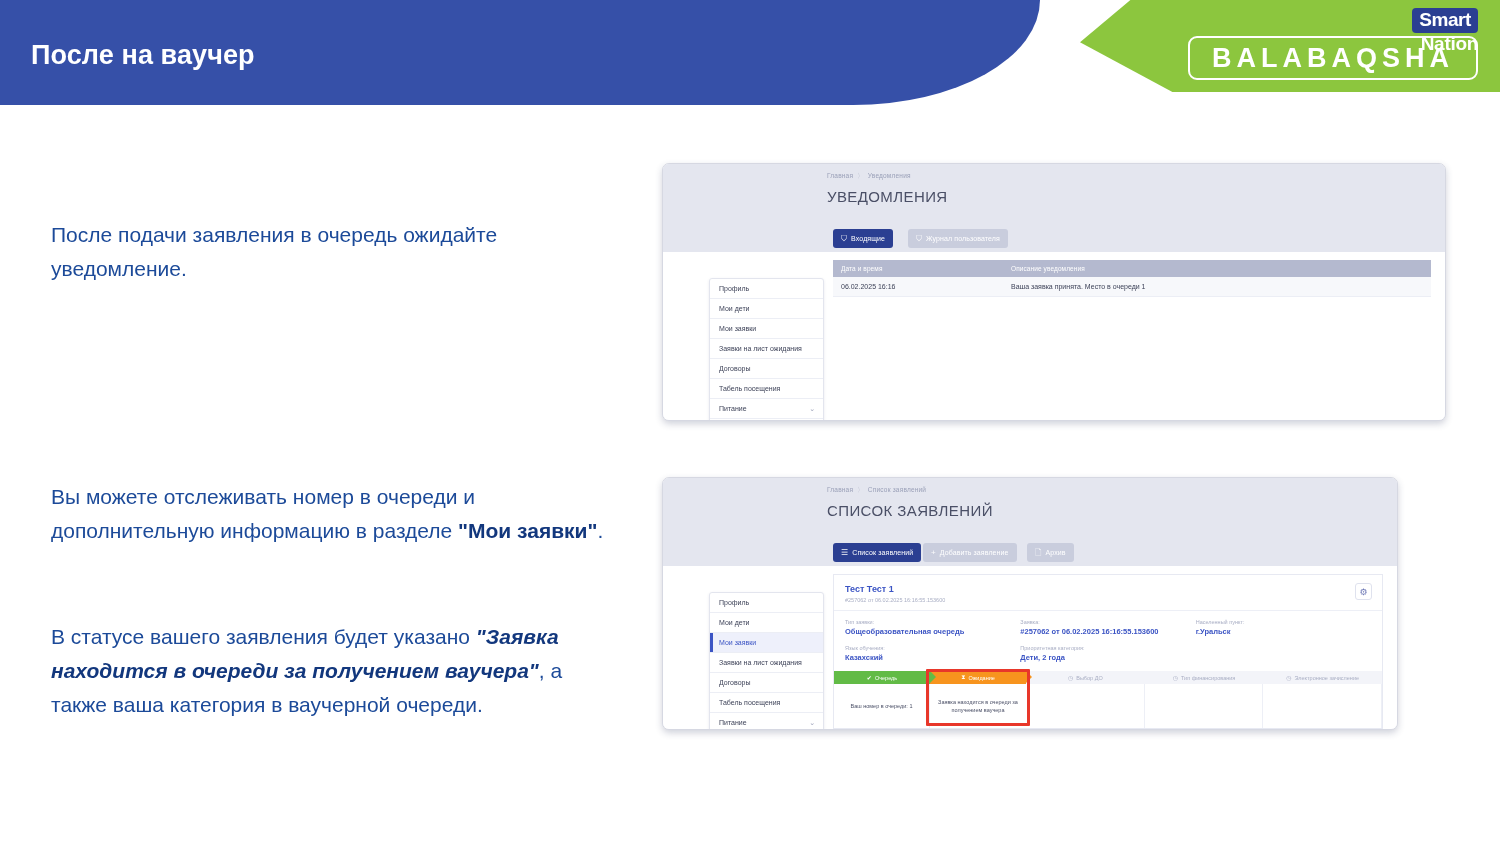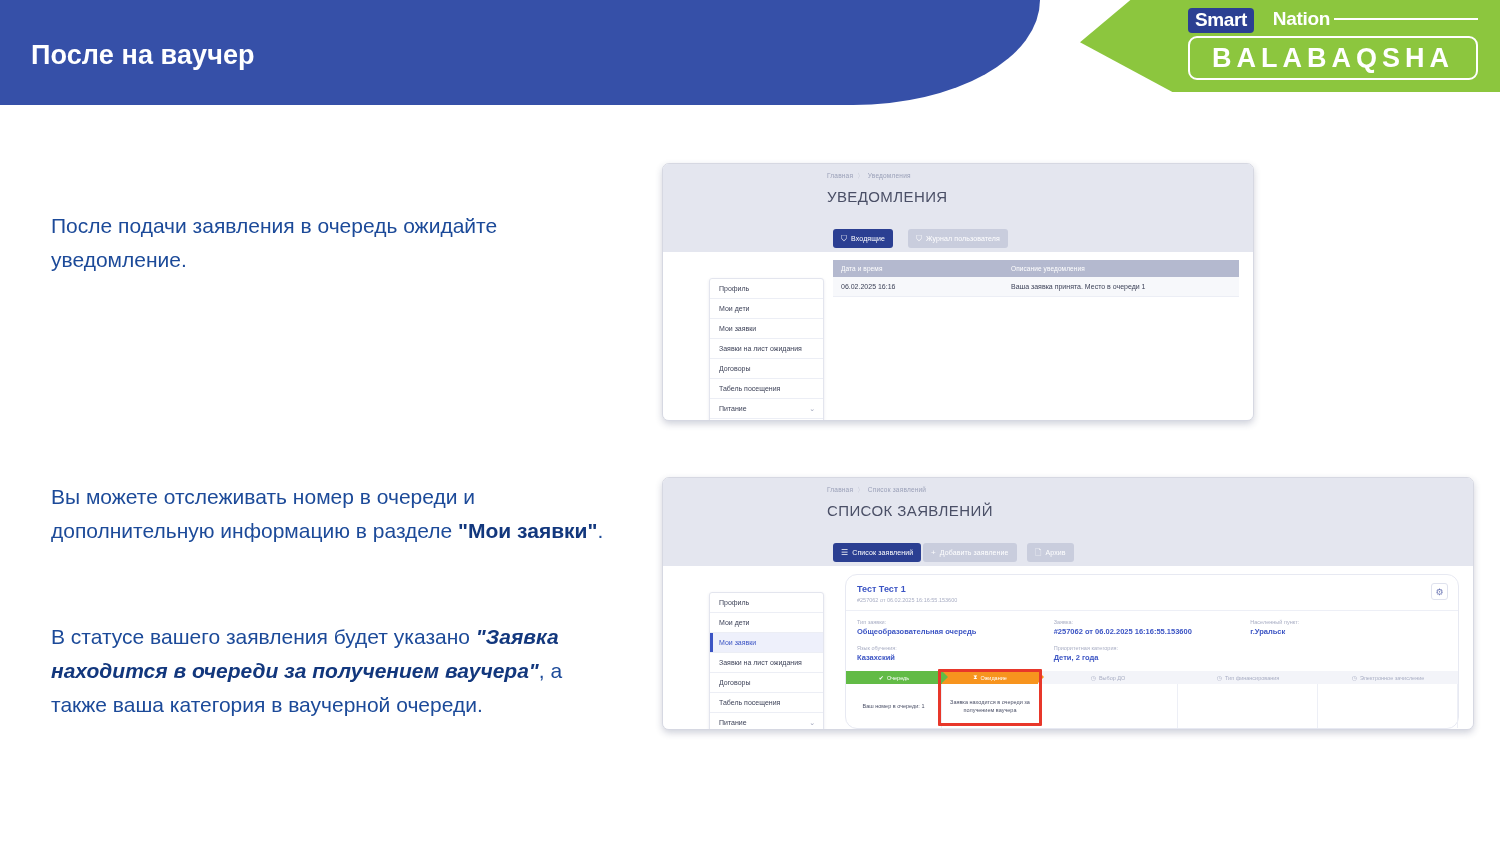--- a/index.html
+++ b/index.html
@@ -22,21 +22,21 @@
     position:absolute; left:0; top:0; width:1040px; height:105px;
     background:#3650a8;
     border-bottom-right-radius: 210px 118px;
   }
   .hdr-title {
     position:absolute; left:31px; top:40px;
     color:#ffffff; font-size:27px; font-weight:bold; letter-spacing:.1px;
   }
   
   .logo { position:absolute; right:22px; top:8px; width:290px; height:76px; }
-  .logo-top { position:relative; height:26px; display:flex; align-items:flex-start; }
+  .logo-top { position:relative; height:26px; display:flex; align-items:flex-end;flex-direction:column; }
   .logo-smart {
     background:#2b3f92; color:#fff; font-size:19px; font-weight:bold;
     padding:1px 7px 2px 7px; border-radius:4px; letter-spacing:-.4px;
     font-style:normal; line-height:22px;
   }
   .logo-nation {
     color:#ffffff; font-size:19px; font-weight:bold; margin-left:19px; letter-spacing:-.3px;
   }
   .logo-rule {
     flex:1; height:2px; background:#ffffff; margin-left:4px; margin-top:10px;
@@ -44,33 +44,33 @@
   .logo-box {
     margin-top:2px; border:2.5px solid #ffffff; border-radius:9px;
     height:44px; display:flex; align-items:center; justify-content:center;
   }
   .logo-bala { color:#ffffff; font-size:27px; font-weight:bold; letter-spacing:5px; }
 
   
   .ltext { position:absolute; left:51px; color:#1c4a99; font-size:21px; line-height:34px; width:570px; }
   .ltext b { font-weight:bold; color:#12377d; }
   .ltext i { font-style:italic; font-weight:bold; color:#12377d; }
-  .p1 { top:209px; }
+  .p1 { top:218px; }
   .p2 { top:480px; }
   .p3 { top:620px; }
 
   
   .shot {
     position:absolute; background:#ffffff;
     border:1px solid #d6d8e2; border-radius:7px;
     box-shadow: 0 3px 7px rgba(40,50,90,.22);
     overflow:hidden;
   }
-  .shot1 { left:662px; top:163px; width:592px; height:258px; }
-  .shot2 { left:662px; top:477px; width:812px; height:253px; }
+  .shot1 { left:662px; top:163px; width:784px; height:258px; }
+  .shot2 { left:662px; top:477px; width:736px; height:253px; }
 
   .app { position:relative; width:100%; height:100%; background:#e4e6ef; }
   .app-top { position:relative; height:62px; background:#e4e6ef; }
   .crumb { position:absolute; left:164px; top:8px; font-size:6.5px; color:#9aa0b8; letter-spacing:.2px; }
   .crumb .sep { margin:0 4px; color:#b5b9cc; }
   .ptitle { position:absolute; left:164px; top:24px; font-size:15px; color:#4a4f66; letter-spacing:.4px; }
 
   .app-body { position:relative; height:calc(100% - 62px); background:#ffffff; }
   .tabbar { height:26px; background:#e4e6ef; position:relative; }
   .tabbtn {
@@ -108,21 +108,21 @@
     font-size:6.5px; font-weight:normal; padding:5px 8px; letter-spacing:.1px;
   }
   .tbl td {
     background:#f7f8fb; color:#3d4258; font-size:7px; padding:6px 8px;
     border-bottom:1px solid #eceef5;
   }
 
   
   .card {
     position:absolute; left:170px; right:14px; top:34px;
-    border:1px solid #e7e9f2; border-radius:12px; background:#ffffff;margin-left:12px;
+    border:1px solid #e7e9f2; border-radius:0; background:#ffffff;
   }
   .card-head { position:relative; padding:9px 11px 7px 11px; border-bottom:1px solid #edeff6; }
   .card-name { font-size:9px; color:#3b54c4; font-weight:bold; }
   .card-sub { font-size:5.5px; color:#a9aec4; margin-top:3px; }
   .gear {
     position:absolute; right:10px; top:8px; width:17px; height:17px;
     border:1px solid #dfe2ee; border-radius:3px; color:#6d78b5;
     display:flex; align-items:center; justify-content:center; font-size:9px;
   }
   .fields { display:flex; padding:8px 11px 2px 11px; }

